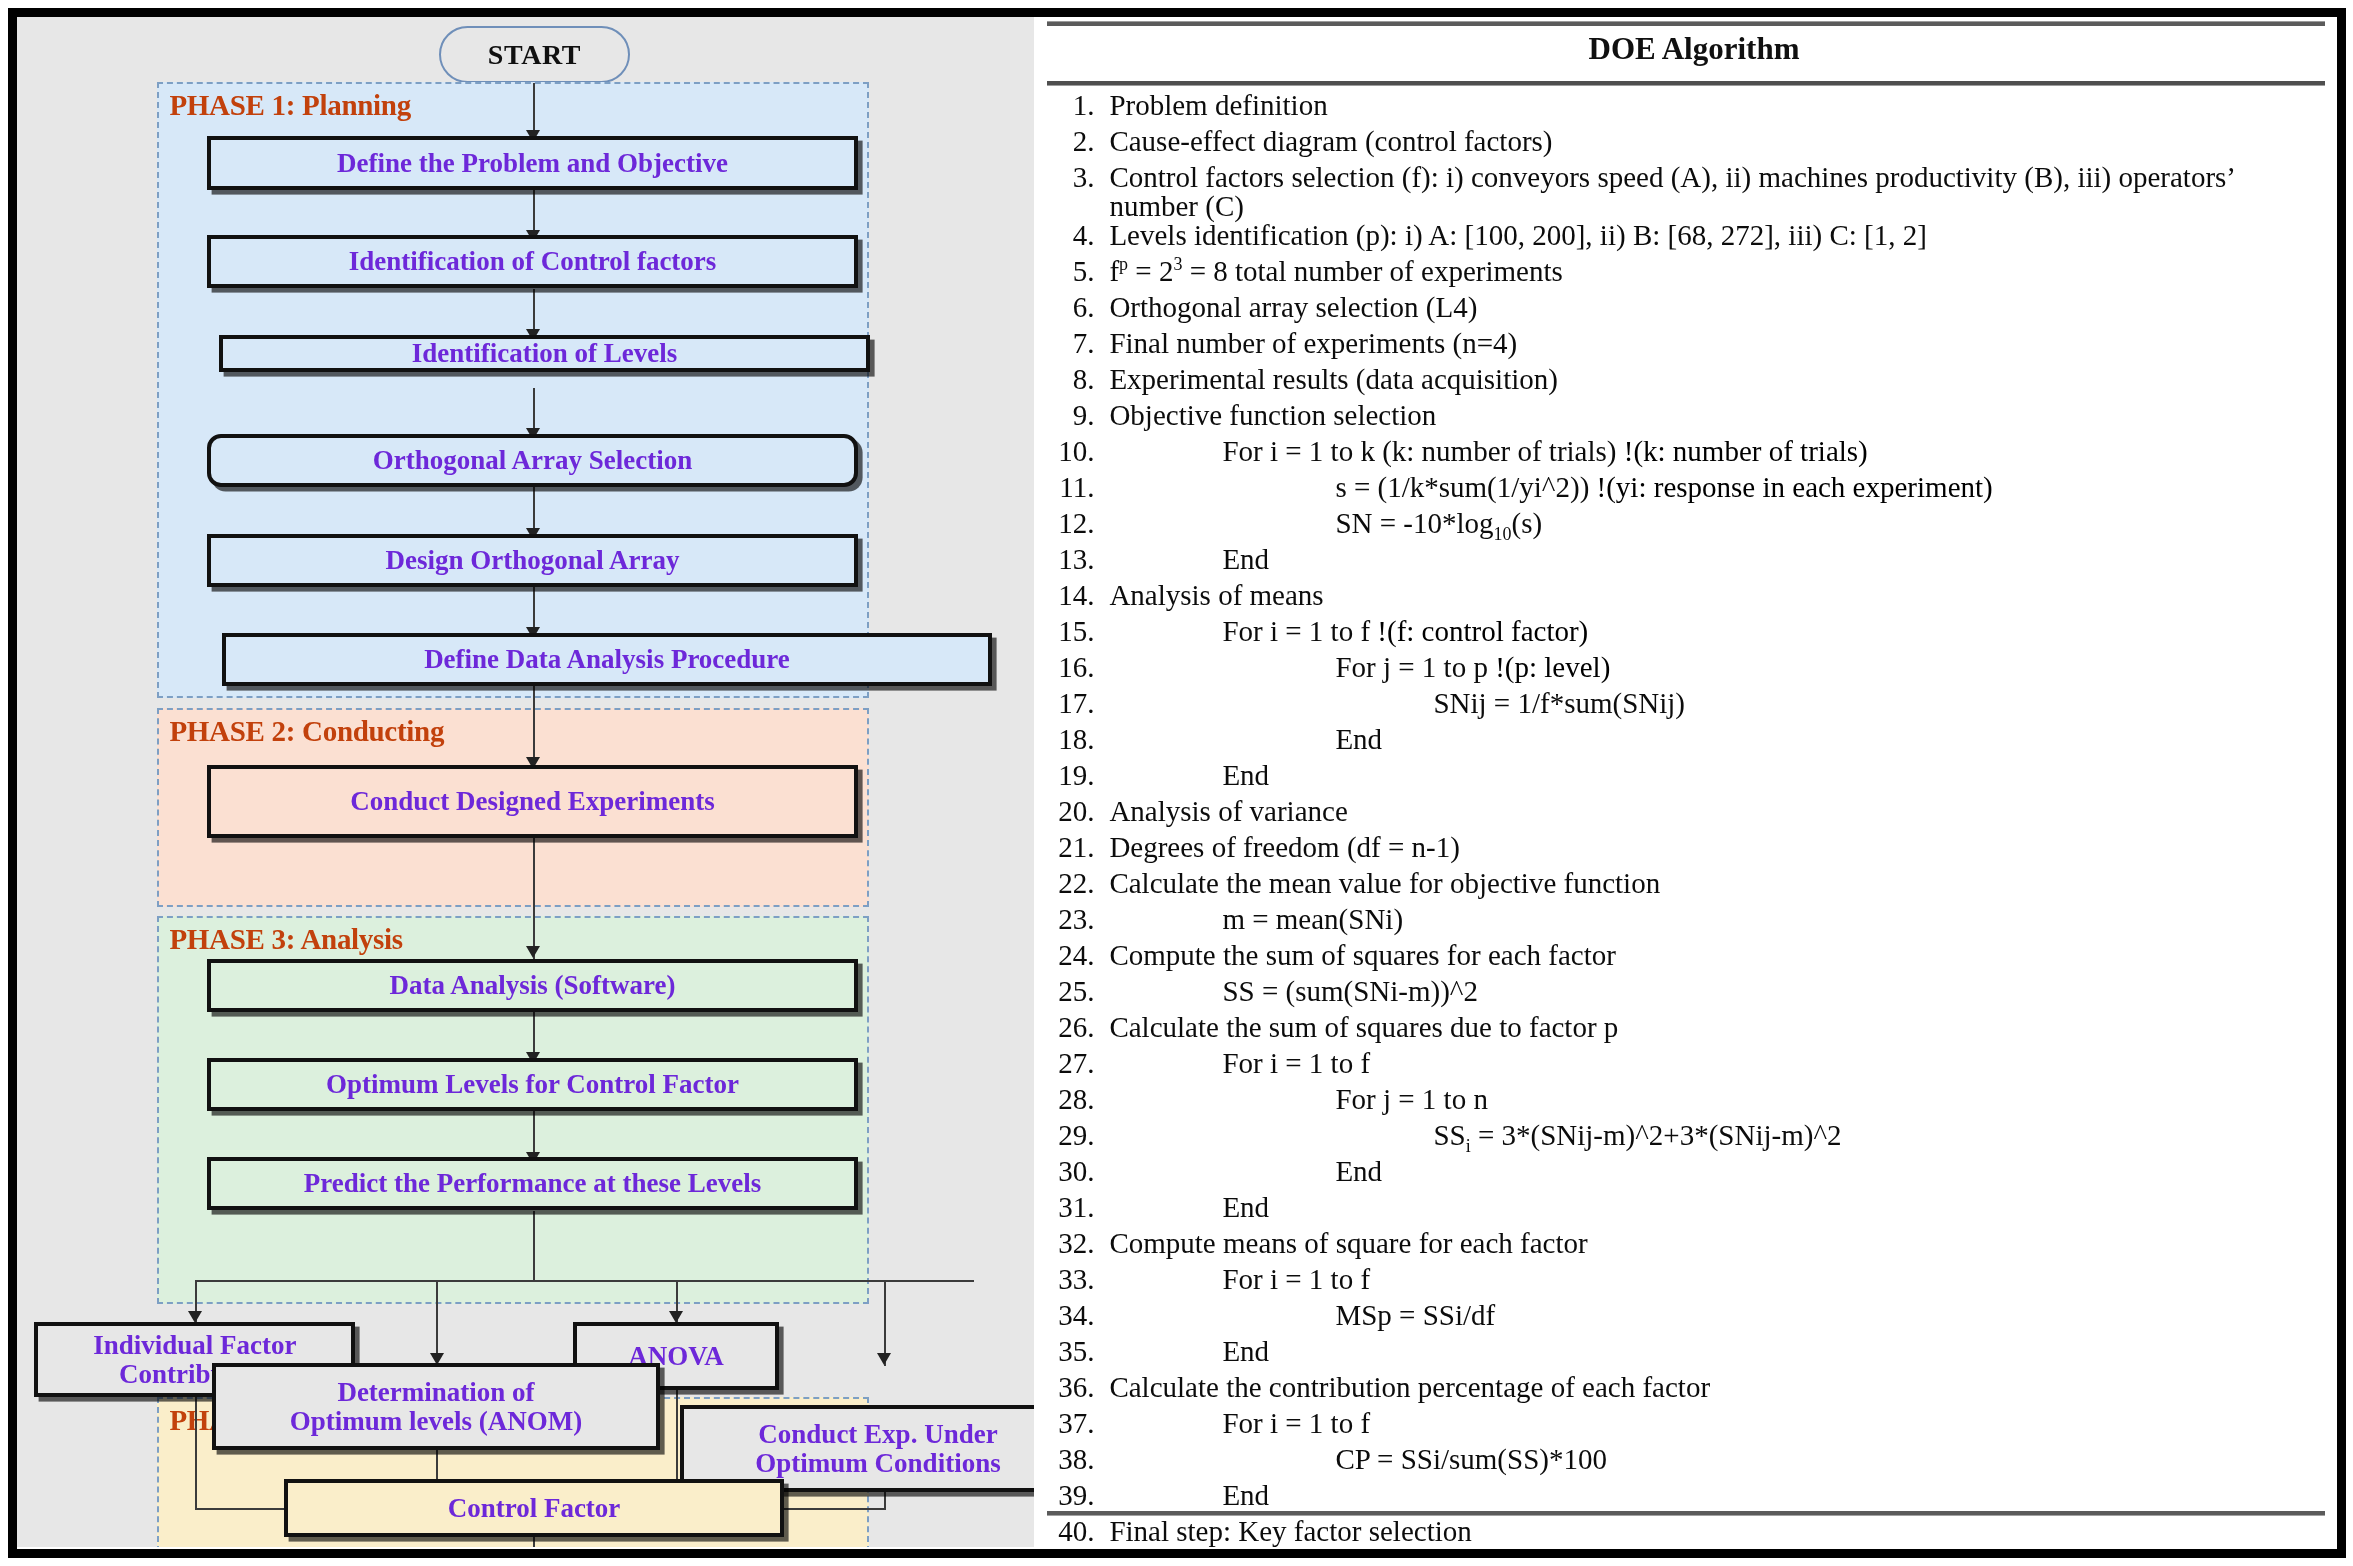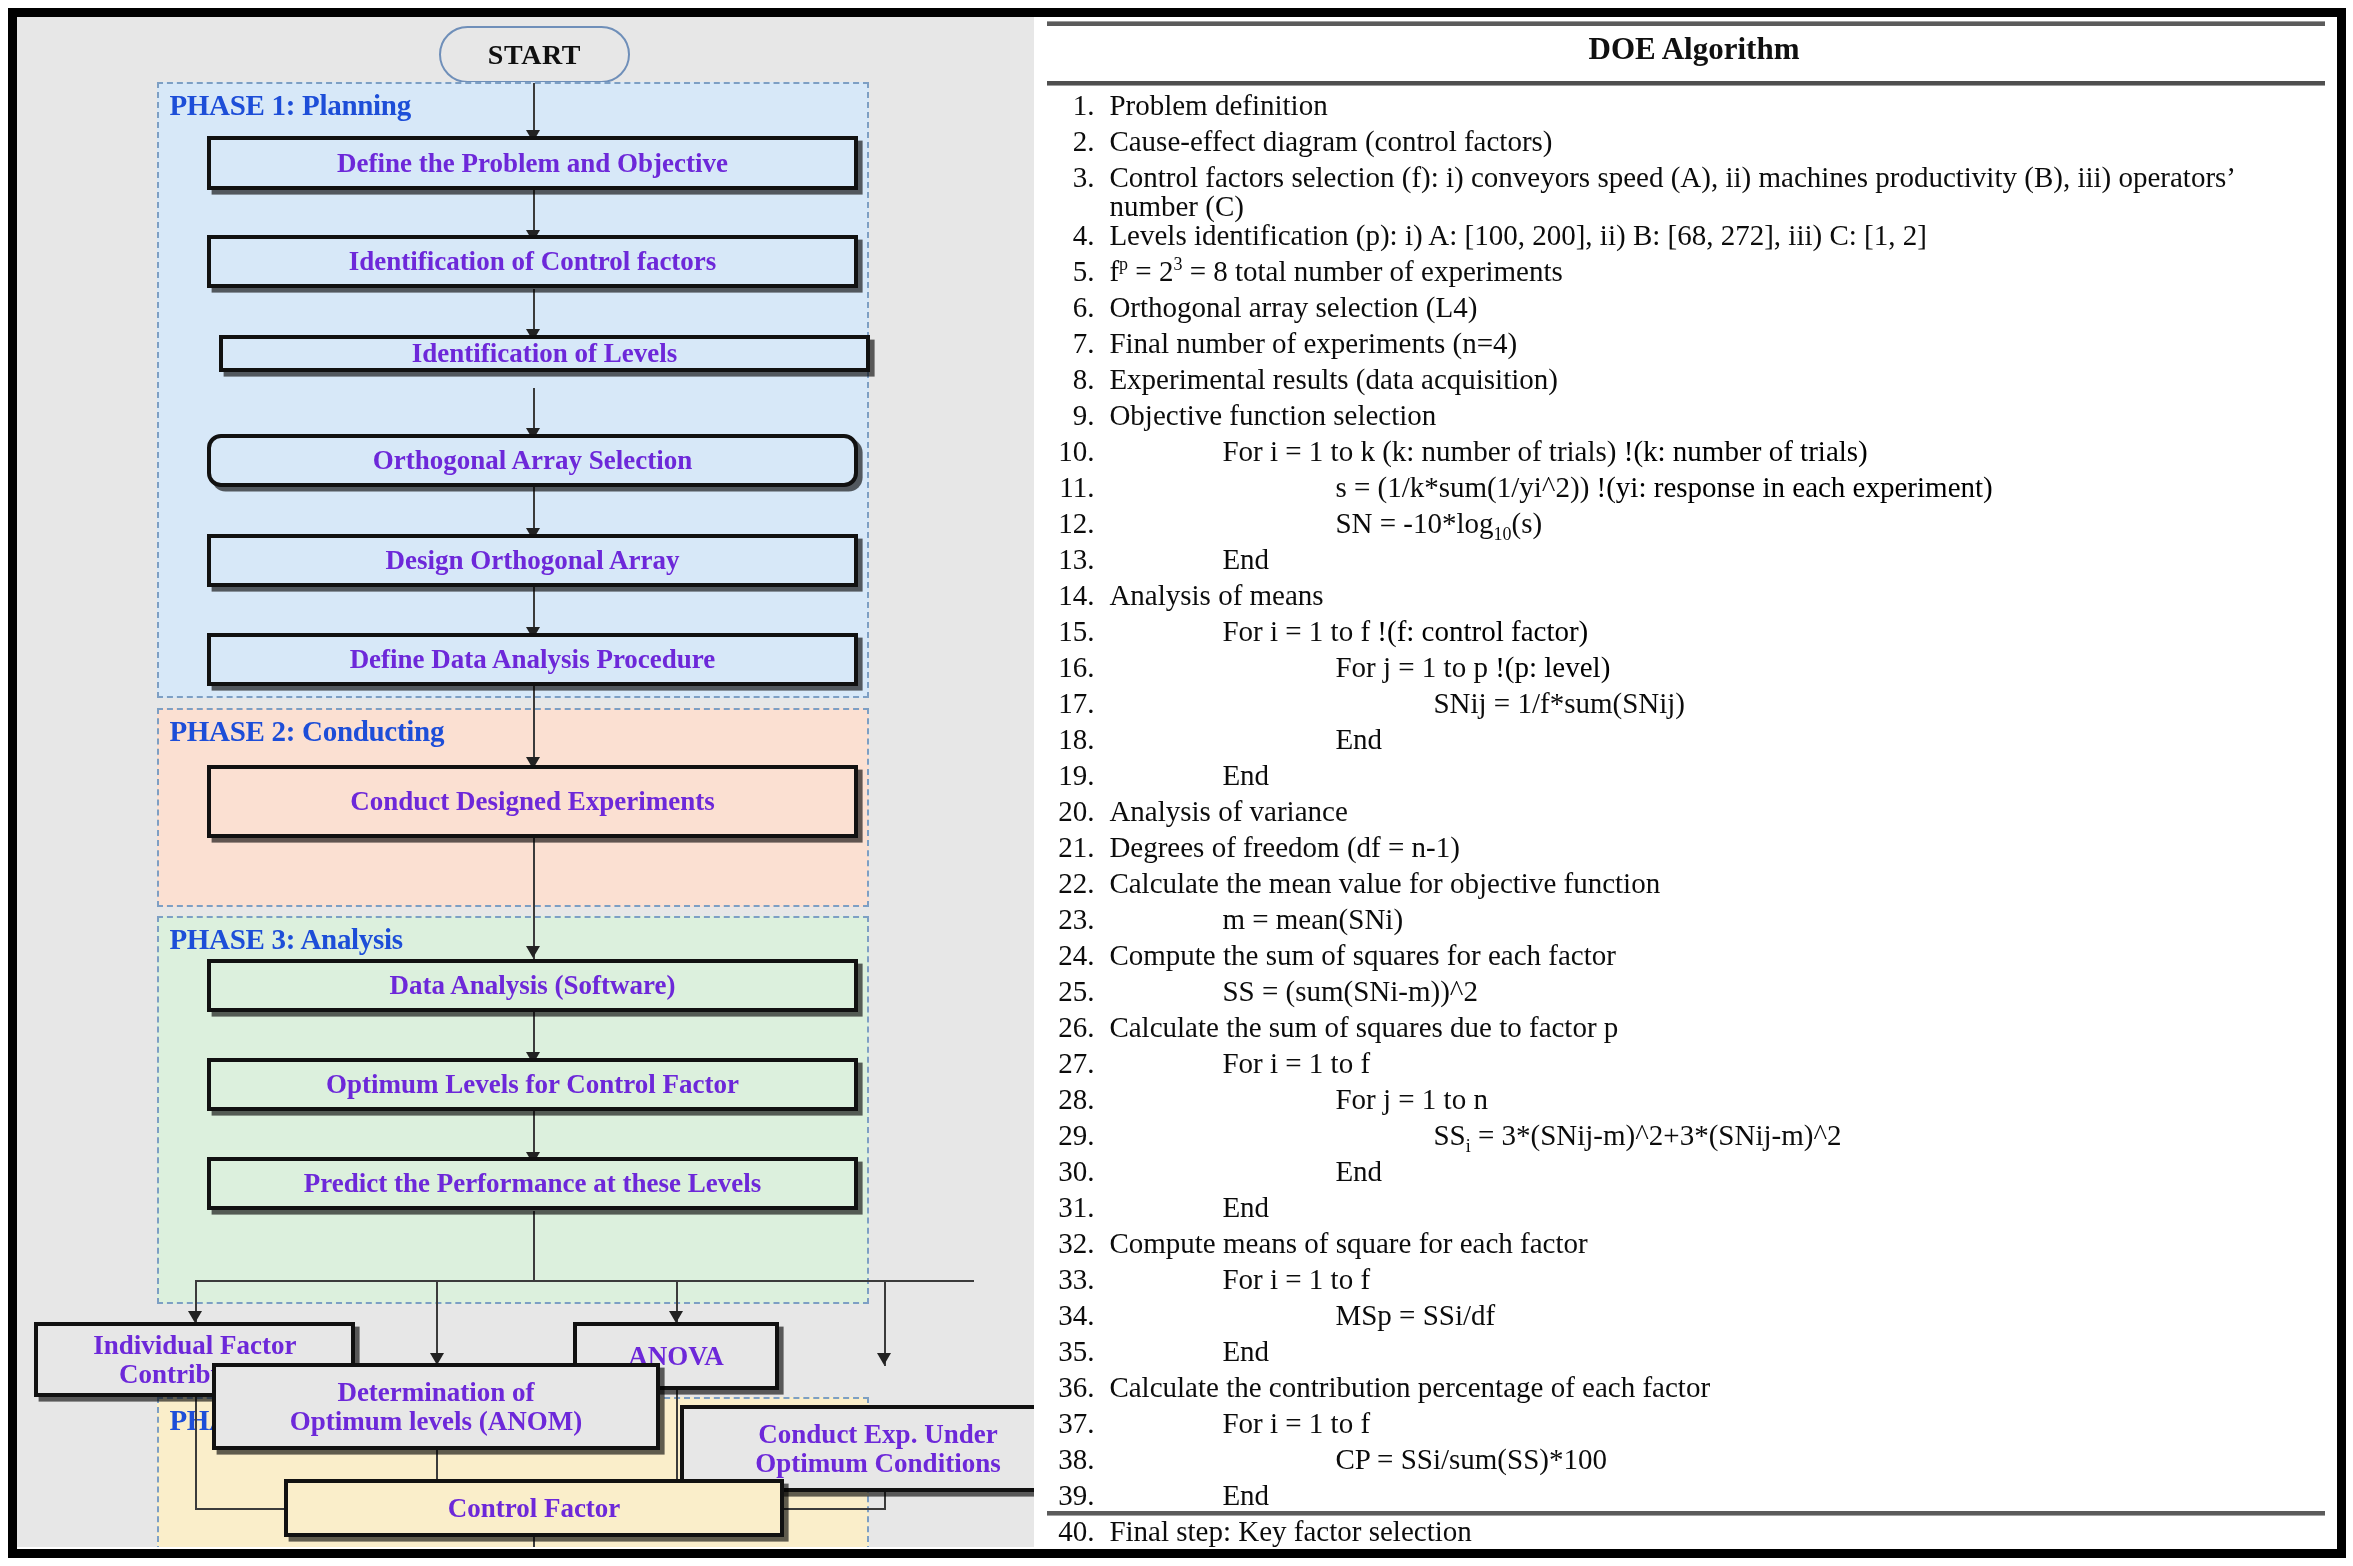--- a/index.html
+++ b/index.html
@@ -50,21 +50,21 @@
   
   .phase {
     position: absolute;
     border: 2.9px dashed #7d9fc4;
     box-sizing: border-box;
   }
   .phase-label {
     position: absolute;
     left: 10.4px;
     top: 4.6px;
-    color: #1d4ed8;
+    color: #c2410c;
     font-weight: bold;
     font-size: 29px;
     letter-spacing: -0.3px;
     white-space: nowrap;
     font-family: "Liberation Serif", serif;
   }
 
   #phase1 { left: 140px; top: 65px;  width: 712px; height: 616px; background: #d7e8f8; }
   #phase2 { left: 140px; top: 691px; width: 712px; height: 199px;  background: #fbe0d2; }
   #phase3 { left: 140px; top: 899px; width: 712px; height: 388px;  background: #dcf0dd; }
@@ -289,21 +289,21 @@
       <div class="pbox blue" style="left:190px; top:119px; width:651px; height:54px;">Define the Problem and Objective</div>
 
       <div class="pbox blue" style="left:190px; top:218px; width:651px; height:53px;">Identification of Control factors</div>
 
       <div class="pbox blue" style="left:202px; top:318px; width:651px; height:37px;">Identification of Levels</div>
 
       <div class="pbox blue" style="left:190px; top:417px; width:651px; height:53px;border-radius:14px;">Orthogonal Array Selection</div>
 
       <div class="pbox blue" style="left:190px; top:517px; width:651px; height:53px;">Design Orthogonal Array</div>
 
-      <div class="pbox blue" style="left:190px; top:616px; width:651px; height:53px;">Define Data Analysis Procedure</div>
+      <div class="pbox blue" style="left:205px; top:616px; width:770px; height:53px;">Define Data Analysis Procedure</div>
 
       <div class="pbox peach" style="left:190px; top:748px; width:651px; height:73px;">Conduct Designed Experiments</div>
 
       <div class="pbox green" style="left:190px; top:942px; width:651px; height:53px;">Data Analysis (Software)</div>
 
       <div class="pbox green" style="left:190px; top:1041px; width:651px; height:53px;">Optimum Levels for Control Factor</div>
 
       <div class="pbox green" style="left:190px; top:1140px; width:651px; height:53px;">Predict the Performance at these Levels</div>
 
       <div class="pbox gray" style="left:17.3px; top:1305px; width:321px; height:75px; flex-direction:column;">

